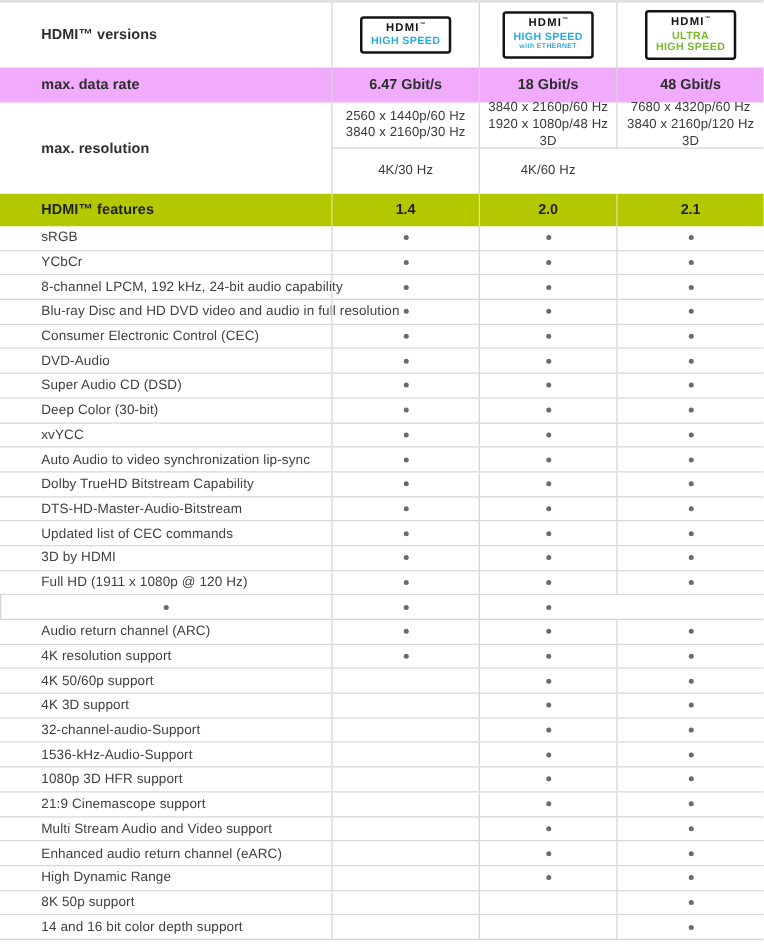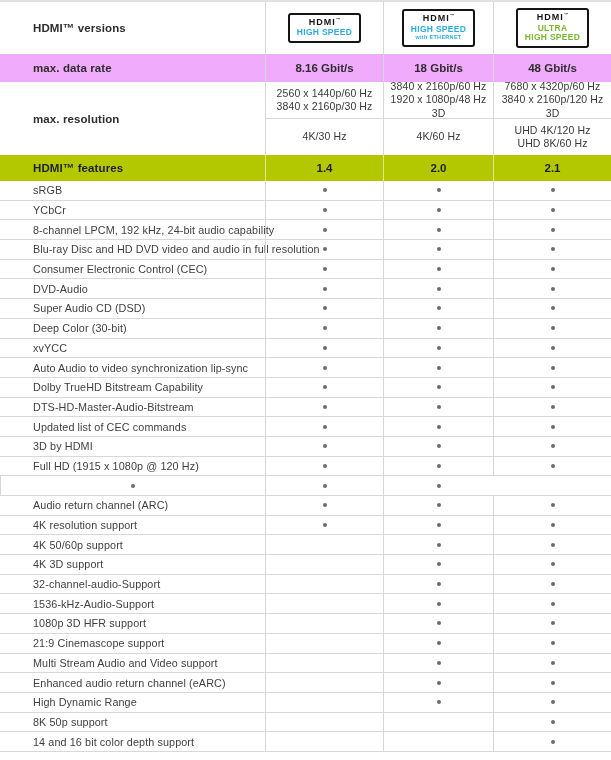--- a/index.html
+++ b/index.html
@@ -69,21 +69,21 @@
       <div class="badge">
         <div class="badge-logo"><span>HDMI</span><span class="tm">™</span></div>
         <div class="badge-line green">ULTRA</div>
         <div class="badge-line green" style="margin-top:0;">HIGH SPEED</div>
       </div>
     </div>
   </div>
 
   <div class="grid row-datarate">
     <div class="cell label-cell">max. data rate</div>
-    <div class="cell val-cell vline">8.16 Gbit/s</div>
+    <div class="cell val-cell vline">6.47 Gbit/s</div>
     <div class="cell val-cell vline">18 Gbit/s</div>
     <div class="cell val-cell vline">48 Gbit/s</div>
   </div>
 
   <div class="grid-res">
     <div class="cell label-cell">max. resolution</div>
     <div class="cell res-cell res-top vline">
       <div>2560 x 1440p/60 Hz</div>
       <div>3840 x 2160p/30 Hz</div>
     </div>
@@ -93,24 +93,20 @@
     </div>
     <div class="cell res-cell res-top vline">
       <div>7680 x 4320p/60 Hz</div>
       <div>3840 x 2160p/120 Hz 3D</div>
     </div>
     <div class="cell res-cell vline">
       <div>4K/30 Hz</div>
     </div>
     <div class="cell res-cell vline">
       <div>4K/60 Hz</div>
-    </div>
-    <div class="cell res-cell vline">
-      <div>UHD 4K/120 Hz</div>
-      <div>UHD 8K/60 Hz</div>
     </div>
   </div>
 
   <div class="grid row-features">
     <div class="cell label-cell">HDMI™ features</div>
     <div class="cell val-cell vline">1.4</div>
     <div class="cell val-cell vline">2.0</div>
     <div class="cell val-cell vline">2.1</div>
   </div>
 
@@ -277,21 +273,21 @@
           <span class="dot"></span>
         </div>
         <div class="dot-cell vline">
           <span class="dot"></span>
         </div>
         <div class="dot-cell vline">
           <span class="dot"></span>
         </div>
       </div>
       <div class="grid frow">
-        <div class="flabel">Full HD (1915 x 1080p @ 120 Hz)</div>
+        <div class="flabel">Full HD (1911 x 1080p @ 120 Hz)</div>
         <div class="dot-cell vline">
           <span class="dot"></span>
         </div>
         <div class="dot-cell vline">
           <span class="dot"></span>
         </div>
         <div class="dot-cell vline">
           <span class="dot"></span>
         </div>
       </div>

